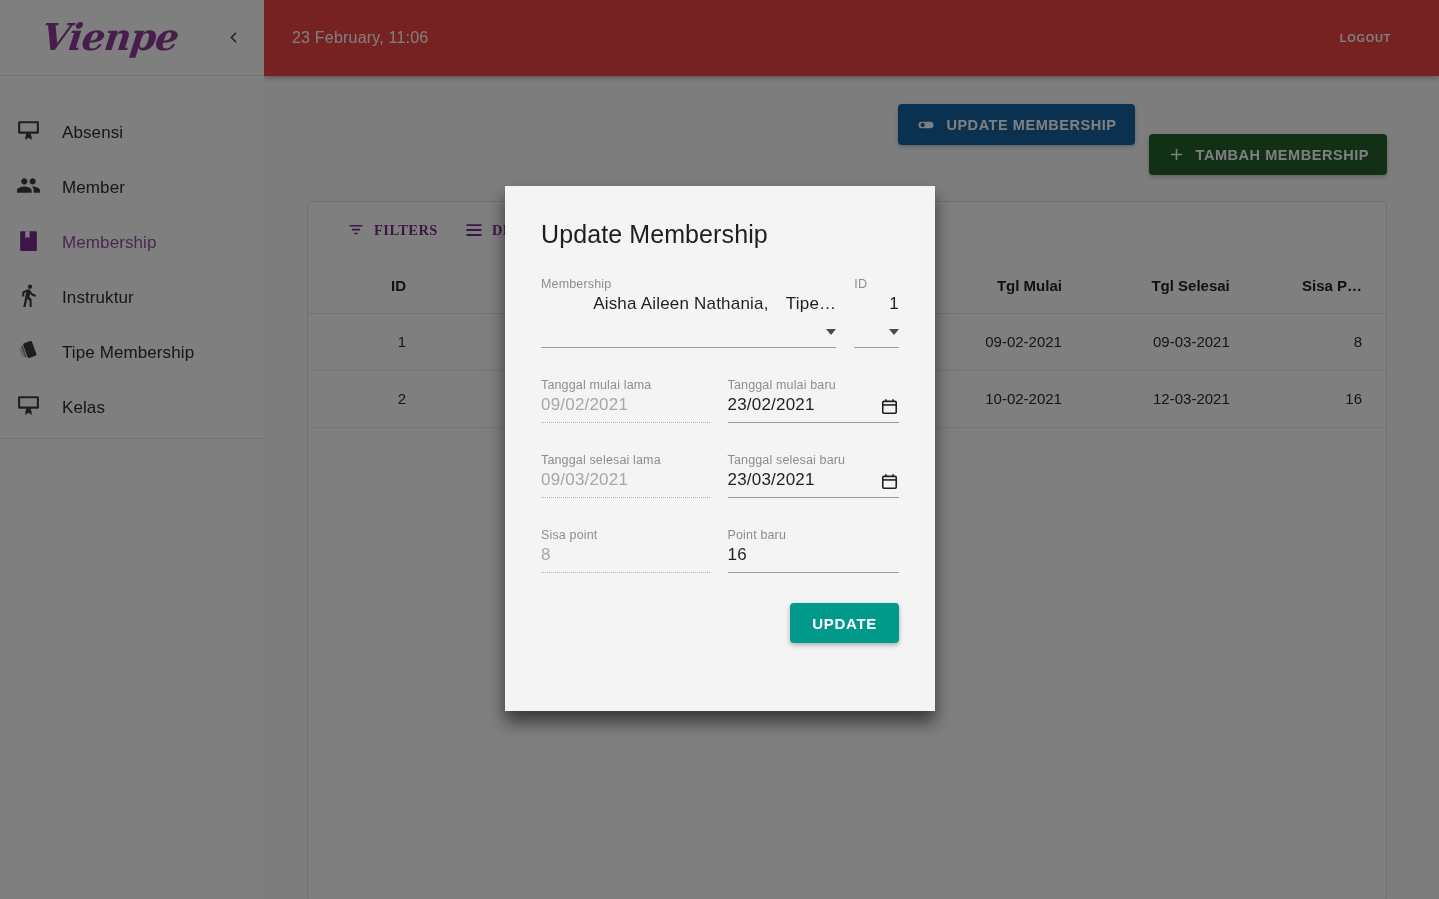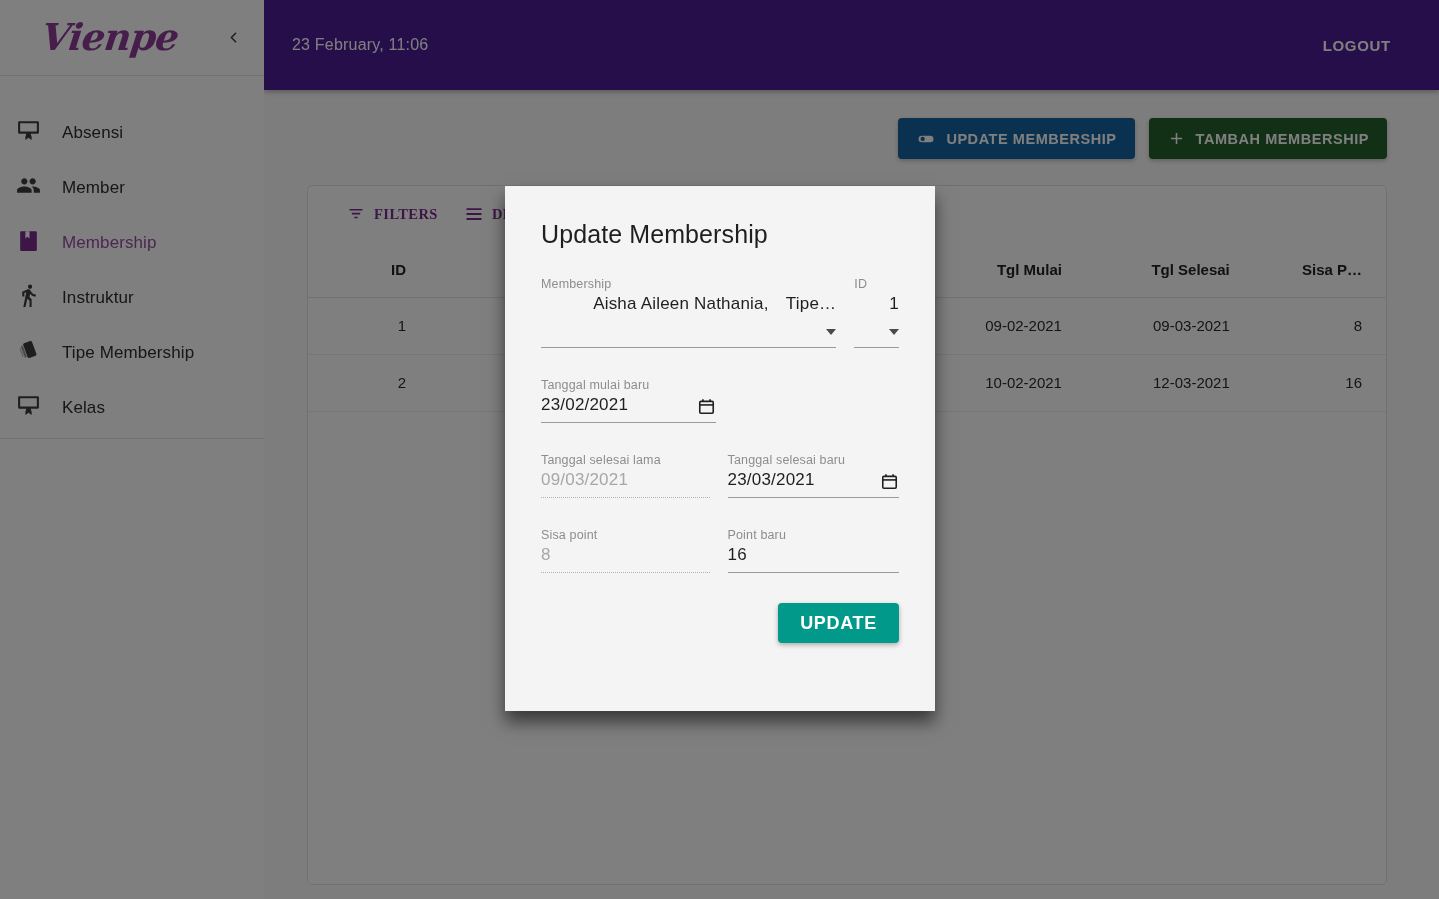--- a/index.html
+++ b/index.html
@@ -53,49 +53,49 @@
   .nav-sep {
     margin-top: 20px; height: 1px; background: #e4e4e4;
   }
 
   
   .main {
     position: absolute; left: 264px; top: 0;
     width: 1175px; height: 899px; background: #fafafa;
   }
   .topbar {
-    height: 90px; background: #4c1d95;
+    height: 76px; background: #ef4444;
     display: flex; align-items: center;
     padding: 0 40px 0 28px;
     box-shadow: 0 2px 5px rgba(0,0,0,.28);
     position: relative; z-index: 1;
   }
   .topbar-date {
     flex: 1; font-size: 16px; color: #ffffff; letter-spacing: .2px;
   }
   .logout-btn {
-    font-size: 15px; font-weight: 700; color: #ffffff;
+    font-size: 11px; font-weight: 700; color: #ffffff;
     letter-spacing: .7px; cursor: pointer; padding: 6px 8px;
   }
 
   .actions {
     display: flex; justify-content: flex-end;
     gap: 14px; padding: 28px 52px 0 0;
   }
   .btn {
     display: inline-flex; align-items: center; gap: 10px;
     height: 41px; padding: 0 18px; border: none; border-radius: 4px;
     font-family: "Liberation Sans", sans-serif;
     font-size: 14.5px; font-weight: 700; letter-spacing: .55px;
     color: #ffffff; cursor: pointer;
     box-shadow: 0 2px 4px rgba(0,0,0,.22);
   }
   .btn svg { display: block; }
   .btn-update { background: #1565a0; }
-  .btn-add { background: #22602a; }
+  .btn-add { background: #22602a; margin-top: 30px; }
 
   .panel {
     margin: 26px 52px 0 43px; height: 700px;
     background: #ffffff; border: 1px solid #e2e2e2;
     border-radius: 5px; overflow: hidden;
   }
   .toolbar {
     display: flex; gap: 10px;
     height: 56px; padding: 0 16px 0 30px; font-family: Liberation Serif, serif;
   }
@@ -172,21 +172,21 @@
   .cal-icon svg { display: block; }
   .col-left { width: 172px; }
   .col-right { width: 175px; }
   .dialog-footer {
     display: flex; justify-content: flex-end; margin-top: 20px;
   }
   .btn-primary {
     background: #00998a; color: #ffffff; border: none; border-radius: 4px;
     height: 40px; padding: 0 22px; cursor: pointer;
     font-family: "Liberation Sans", sans-serif;
-    font-size: 18px; font-weight: 700; letter-spacing: .7px;
+    font-size: 15px; font-weight: 700; letter-spacing: .7px;
     box-shadow: 0 2px 5px rgba(0,0,0,.3);
   }
 </style>
 </head>
 <body>
 
 <div class="app">
 
   <aside class="sidebar">
     <div class="sidebar-head">
@@ -360,20 +360,24 @@
       <div class="field w-id">
         <span class="field-label">ID</span>
         <div class="select-field underline-solid">
           <span class="field-value">1</span>
           <span class="caret"></span>
         </div>
       </div>
     </div>
 
     <div class="field-row">
+      <div class="field col-left">
+        <span class="field-label">Tanggal mulai lama</span>
+        <div class="field-value dim underline-dotted">09/02/2021</div>
+      </div>
       <div class="field col-right">
         <span class="field-label">Tanggal mulai baru</span>
         <div class="date-field underline-solid">
           <span class="field-value">23/02/2021</span>
           <span class="cal-icon">
             <svg width="19" height="19" viewBox="0 0 24 24" fill="none" stroke="currentColor" stroke-width="2">
                 <rect x="3.5" y="5.5" width="17" height="15" rx="1.4"></rect>
                 <line x1="3.5" y1="10" x2="20.5" y2="10"></line>
                 <line x1="7.5" y1="2.8" x2="7.5" y2="6.4"></line>
                 <line x1="16.5" y1="2.8" x2="16.5" y2="6.4"></line>

